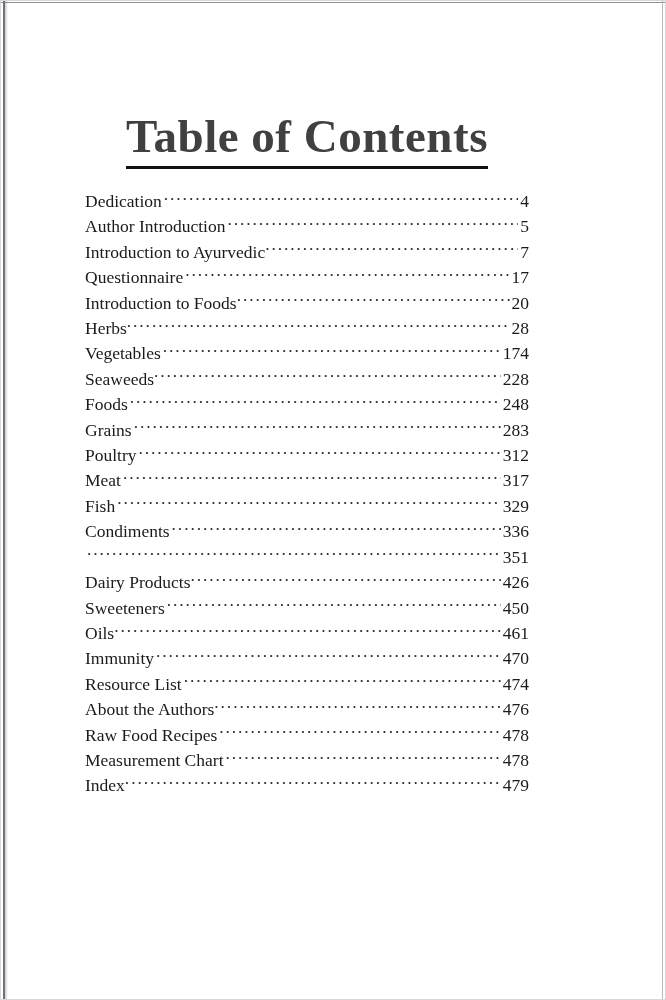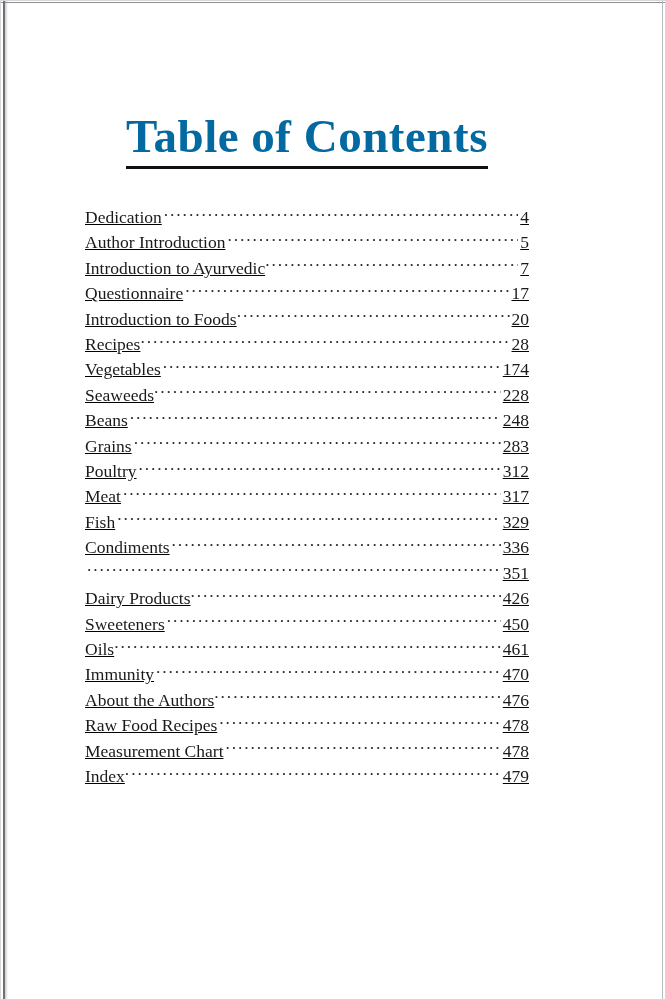--- a/index.html
+++ b/index.html
@@ -62,33 +62,32 @@
     top: 112px;
     width: 444px;
     text-align: center;
   }
   .title {
     font-family: "Liberation Serif", "DejaVu Serif", serif;
     font-weight: bold;
     font-size: 47px;
     line-height: 1.0;
     letter-spacing: 0.5px;
-    color: #0369a1;
+    color: #404040;
     margin: 0;
     padding: 0 0 6px 0;
     display: inline-block;
     border-bottom: 3px solid #111111;
   }
 
   .toc {
     position: absolute;
     left: 84px;
-    top: 204px;
+    top: 188px;
     width: 444px;
-    text-decoration: underline;
   }
 
   .toc-entry {
     display: flex;
     align-items: baseline;
     font-size: 17.5px;
     line-height: 25.4px;
     color: #1a1a1a;
     white-space: nowrap;
   }
@@ -161,36 +160,36 @@
         <span class="entry-label">Questionnaire</span>
         <span class="leader"></span>
         <span class="entry-page">17</span>
       </div>
       <div class="toc-entry tight">
         <span class="entry-label">Introduction to Foods</span>
         <span class="leader"></span>
         <span class="entry-page">20</span>
       </div>
       <div class="toc-entry tight">
-        <span class="entry-label">Recipes</span>
+        <span class="entry-label">Herbs</span>
         <span class="leader"></span>
         <span class="entry-page">28</span>
       </div>
       <div class="toc-entry">
         <span class="entry-label">Vegetables</span>
         <span class="leader"></span>
         <span class="entry-page">174</span>
       </div>
       <div class="toc-entry tight">
         <span class="entry-label">Seaweeds</span>
         <span class="leader"></span>
         <span class="entry-page">228</span>
       </div>
       <div class="toc-entry">
-        <span class="entry-label">Beans</span>
+        <span class="entry-label">Foods</span>
         <span class="leader"></span>
         <span class="entry-page">248</span>
       </div>
       <div class="toc-entry">
         <span class="entry-label">Grains</span>
         <span class="leader"></span>
         <span class="entry-page">283</span>
       </div>
       <div class="toc-entry">
         <span class="entry-label">Poultry</span>
@@ -229,20 +228,25 @@
       <div class="toc-entry tight">
         <span class="entry-label">Oils</span>
         <span class="leader"></span>
         <span class="entry-page">461</span>
       </div>
       <div class="toc-entry">
         <span class="entry-label">Immunity</span>
         <span class="leader"></span>
         <span class="entry-page">470</span>
       </div>
+      <div class="toc-entry">
+        <span class="entry-label">Resource List</span>
+        <span class="leader"></span>
+        <span class="entry-page">474</span>
+      </div>
       <div class="toc-entry tight">
         <span class="entry-label">About the Authors</span>
         <span class="leader"></span>
         <span class="entry-page">476</span>
       </div>
       <div class="toc-entry">
         <span class="entry-label">Raw Food Recipes</span>
         <span class="leader"></span>
         <span class="entry-page">478</span>
       </div>

